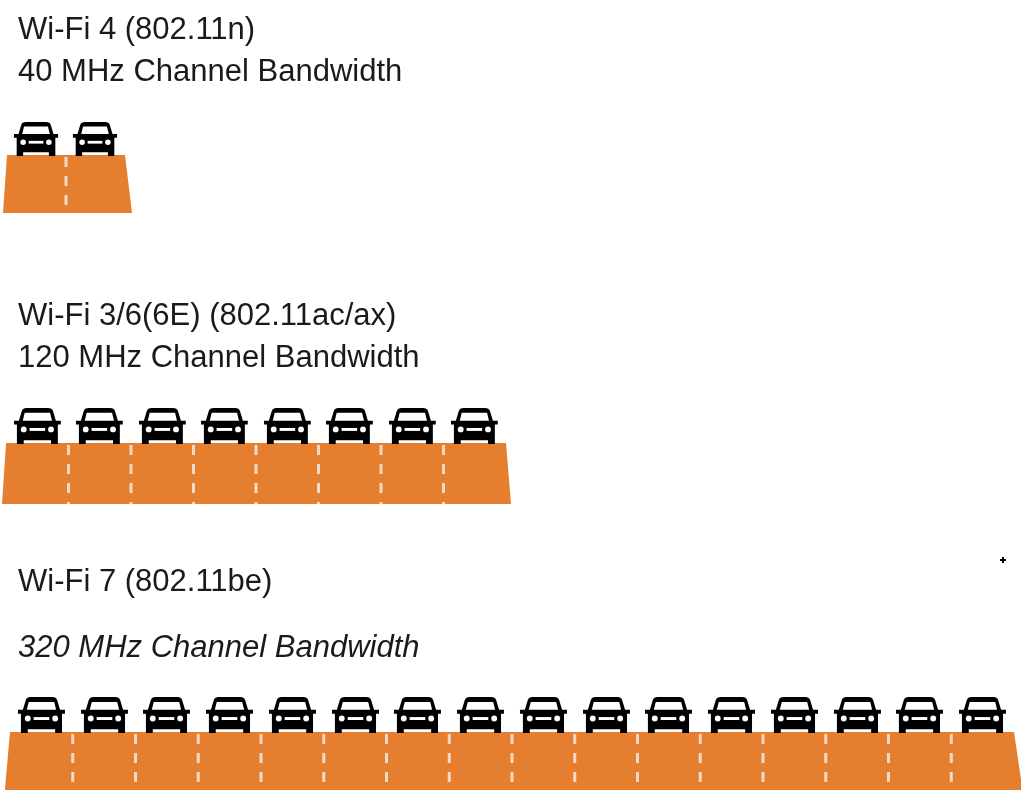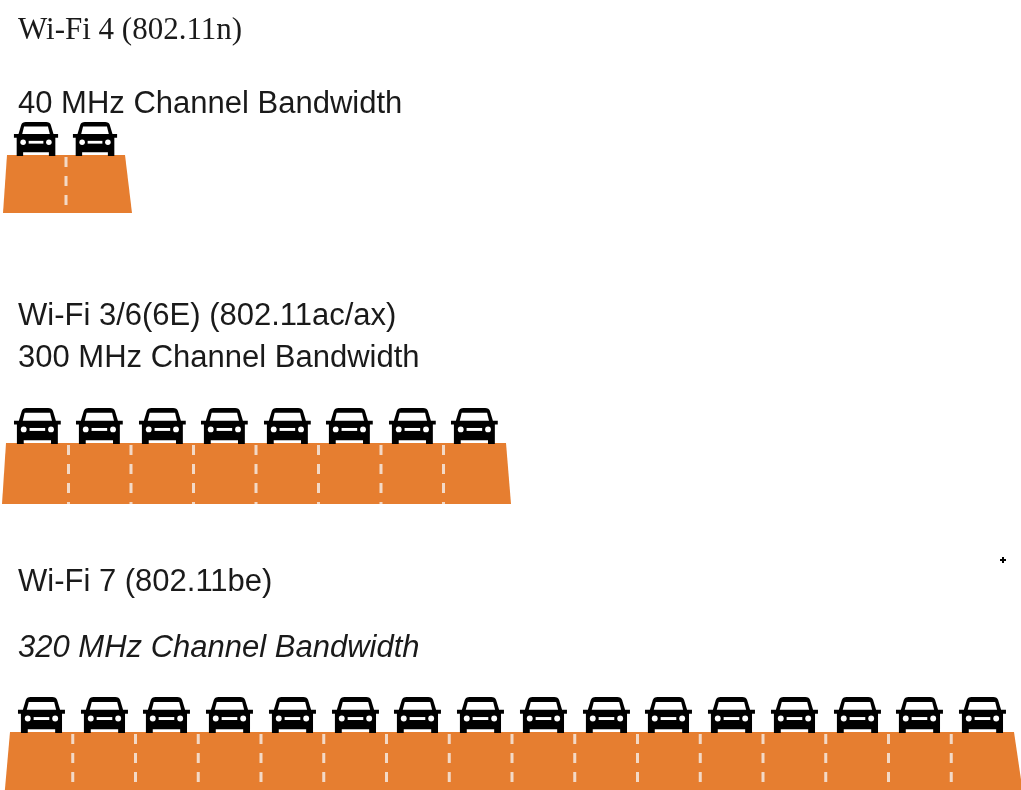--- a/index.html
+++ b/index.html
@@ -6,22 +6,22 @@
   body { width:1021px; height:790px; position:relative; overflow:hidden; font-family:"Liberation Sans", sans-serif; color:#1a1a1a; }
   .label { position:absolute; left:18px; font-size:31px; line-height:42px; letter-spacing:0px; }
   .road { position:absolute; }
   .car { position:absolute; }
   .cursor { position:absolute; left:1000px; top:557px; width:6px; height:6px; }
 </style>
 </head>
 <body>
 
 <div>
-  <div class="label" style="top:8px;font-family:Liberation Serif, serif;">Wi-Fi 4 (802.11n)</div>
-  <div class="label" style="top:50px;margin-top:32px;">40 MHz Channel Bandwidth</div>
+  <div class="label" style="top:8px;">Wi-Fi 4 (802.11n)</div>
+  <div class="label" style="top:50px;">40 MHz Channel Bandwidth</div>
   <div id="road0">
       <svg class="road" width="1030" height="58" style="left: 0px; top: 155px;">
         <polygon points="7,0 125,0 132,58 3,58" fill="#E67E30"></polygon>
         <line x1="66" y1="2" x2="66" y2="58" stroke="#F3D9C6" stroke-width="3" stroke-dasharray="10,9"></line>
       </svg>
       <svg class="car" viewBox="0 0 50 37" style="left: 13.49px; top: 121.945px; width: 46.02px; height: 34.0548px;">
         <path d="M9 3 Q10 0 14 0 L36 0 Q40 0 41 3 L44 13 L49 13 L49 17 L46 17 L46 37 L39 37 L39 33 L11 33 L11 37 L4 37 L4 17 L1 17 L1 13 L6 13 Z" fill="#000000"></path>
         <path d="M12 5 L38 5 L40 13 L10 13 Z" fill="#fff"></path>
         <circle cx="11" cy="22" r="3" fill="#fff"></circle>
         <circle cx="39" cy="22" r="3" fill="#fff"></circle>
@@ -32,21 +32,21 @@
         <path d="M12 5 L38 5 L40 13 L10 13 Z" fill="#fff"></path>
         <circle cx="11" cy="22" r="3" fill="#fff"></circle>
         <circle cx="39" cy="22" r="3" fill="#fff"></circle>
         <rect x="17" y="20.5" width="16" height="3" fill="#fff"></rect>
       </svg>
     </div>
 </div>
 
 <div>
   <div class="label" style="top:294px;">Wi-Fi 3/6(6E) (802.11ac/ax)</div>
-  <div class="label" style="top:336px;">300 MHz Channel Bandwidth</div>
+  <div class="label" style="top:336px;">120 MHz Channel Bandwidth</div>
   <div id="road1">
       <svg class="road" width="1030" height="61" style="left: 0px; top: 443px;">
         <polygon points="6,0 506,0 511,61 2,61" fill="#E67E30"></polygon>
         <line x1="68.5" y1="2" x2="68.5" y2="61" stroke="#F3D9C6" stroke-width="3" stroke-dasharray="10,9"></line>
         <line x1="131" y1="2" x2="131" y2="61" stroke="#F3D9C6" stroke-width="3" stroke-dasharray="10,9"></line>
         <line x1="193.5" y1="2" x2="193.5" y2="61" stroke="#F3D9C6" stroke-width="3" stroke-dasharray="10,9"></line>
         <line x1="256" y1="2" x2="256" y2="61" stroke="#F3D9C6" stroke-width="3" stroke-dasharray="10,9"></line>
         <line x1="318.5" y1="2" x2="318.5" y2="61" stroke="#F3D9C6" stroke-width="3" stroke-dasharray="10,9"></line>
         <line x1="381" y1="2" x2="381" y2="61" stroke="#F3D9C6" stroke-width="3" stroke-dasharray="10,9"></line>
         <line x1="443.5" y1="2" x2="443.5" y2="61" stroke="#F3D9C6" stroke-width="3" stroke-dasharray="10,9"></line>

